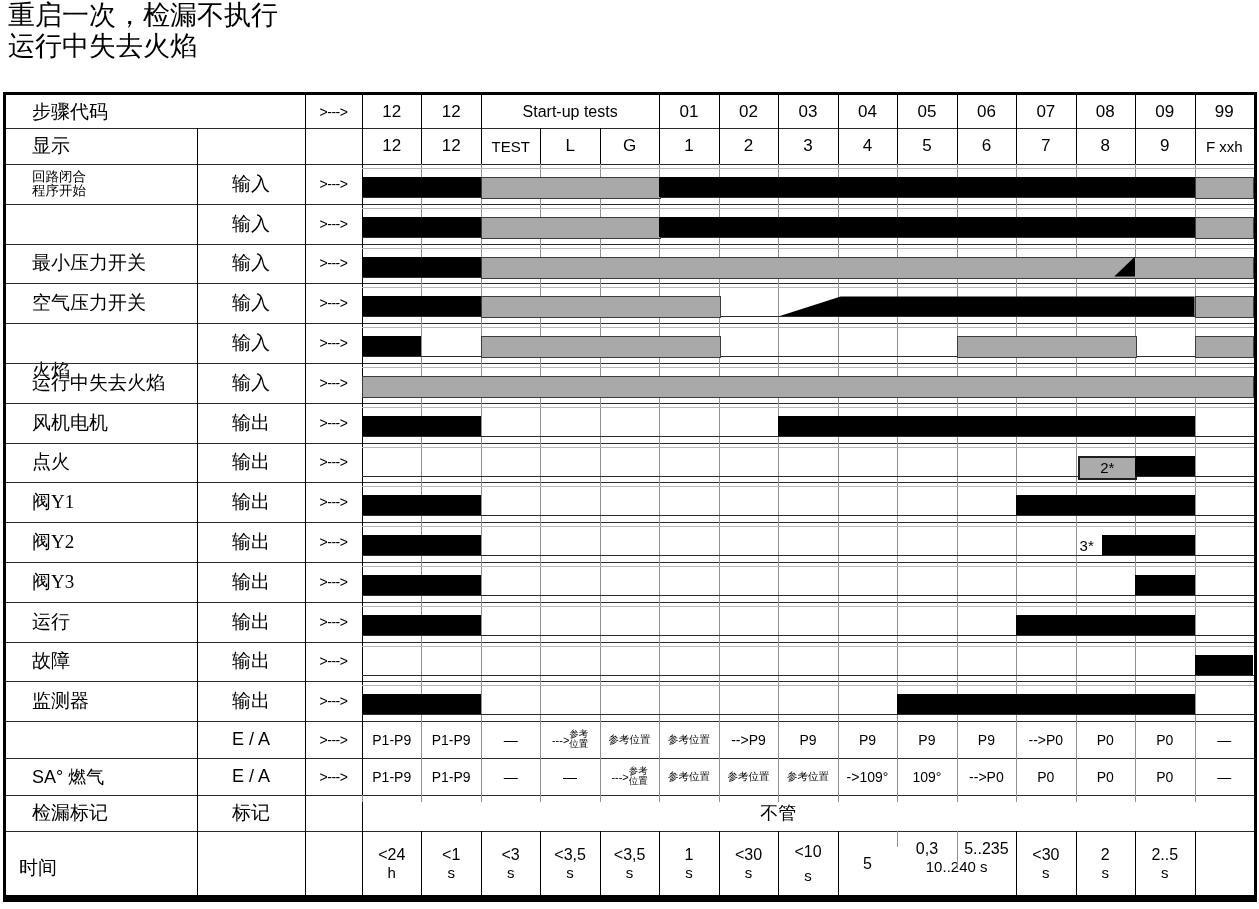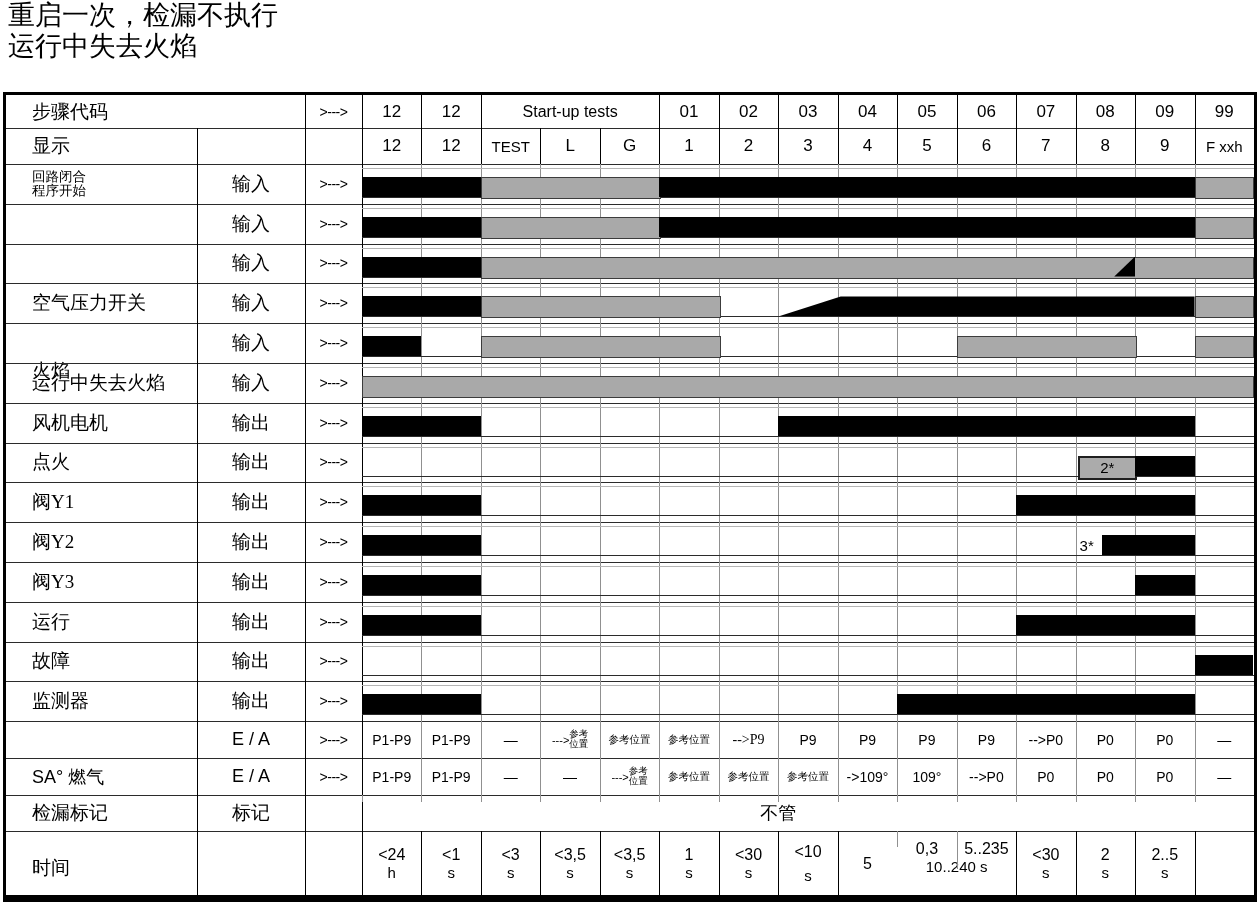--- a/index.html
+++ b/index.html
@@ -152,20 +152,21 @@
       <div class="vlite" style="left: 1069.6px; top: 108.8px; height: 39.8px; width: 1px;"></div>
       <div class="vlite" style="left: 1129.07px; top: 108.8px; height: 39.8px; width: 1px;"></div>
       <div class="vlite" style="left: 1188.53px; top: 108.8px; height: 39.8px; width: 1px;"></div>
       <div class="hlite" style="left: 356px; top: 112.8px; width: 892px;"></div>
       <div class="hline" style="left: 356px; top: 141.8px; width: 892px;"></div>
       <div class="bar-black" style="left: 356px; top: 121.8px; width: 118.933px; height: 20px;"></div>
       <div class="bar-gray" style="left: 474.933px; top: 121.8px; width: 178.4px; height: 20px;"></div>
       <div class="bar-black" style="left: 653.333px; top: 121.8px; width: 535.2px; height: 20px;"></div>
       <div class="bar-gray" style="left: 1188.53px; top: 121.8px; width: 57.4667px; height: 20px;"></div>
       <div class="hline" style="left: 0px; top: 148.6px; width: 1248px;"></div>
+      <div class="cell lbl cjk" style="left: 0px; top: 148.6px; width: 191px; height: 39.8px;">最小压力开关</div>
       <div class="cell cjk" style="left: 191px; top: 148.6px; width: 108px; height: 39.8px; font-size: 19px;">输入</div>
       <div class="cell arrowtxt" style="left: 299px; top: 148.6px; width: 57px; height: 39.8px;">&gt;---&gt;</div>
       <div class="vline" style="left: 191px; top: 148.6px; height: 39.8px; width: 1px;"></div>
       <div class="vline" style="left: 299px; top: 148.6px; height: 39.8px; width: 1px;"></div>
       <div class="vline" style="left: 356px; top: 148.6px; height: 39.8px; width: 1px;"></div>
       <div class="vlite" style="left: 415.467px; top: 148.6px; height: 39.8px; width: 1px;"></div>
       <div class="vlite" style="left: 474.933px; top: 148.6px; height: 39.8px; width: 1px;"></div>
       <div class="vlite" style="left: 534.4px; top: 148.6px; height: 39.8px; width: 1px;"></div>
       <div class="vlite" style="left: 593.867px; top: 148.6px; height: 39.8px; width: 1px;"></div>
       <div class="vlite" style="left: 653.333px; top: 148.6px; height: 39.8px; width: 1px;"></div>
@@ -478,21 +479,21 @@
         <span class="stack cjk">
           <span>参考</span>
           <span>位置</span>
         </span>
       </div>
       <div class="vlite" style="left: 593.867px; top: 626.2px; height: 37px; width: 1px;"></div>
       <div class="cell sasmall cjk" style="left: 593.867px; top: 626.2px; width: 59.4667px; height: 37px;">参考位置</div>
       <div class="vlite" style="left: 653.333px; top: 626.2px; height: 37px; width: 1px;"></div>
       <div class="cell sasmall cjk" style="left: 653.333px; top: 626.2px; width: 59.4667px; height: 37px;">参考位置</div>
       <div class="vlite" style="left: 712.8px; top: 626.2px; height: 37px; width: 1px;"></div>
-      <div class="cell sacell" style="left: 712.8px; top: 626.2px; width: 59.4667px; height: 37px; font-family: Liberation Serif, serif;">--&gt;P9</div>
+      <div class="cell sacell" style="left: 712.8px; top: 626.2px; width: 59.4667px; height: 37px;">--&gt;P9</div>
       <div class="vlite" style="left: 772.267px; top: 626.2px; height: 37px; width: 1px;"></div>
       <div class="cell sacell" style="left: 772.267px; top: 626.2px; width: 59.4667px; height: 37px;">P9</div>
       <div class="vlite" style="left: 831.733px; top: 626.2px; height: 37px; width: 1px;"></div>
       <div class="cell sacell" style="left: 831.733px; top: 626.2px; width: 59.4667px; height: 37px;">P9</div>
       <div class="vlite" style="left: 891.2px; top: 626.2px; height: 37px; width: 1px;"></div>
       <div class="cell sacell" style="left: 891.2px; top: 626.2px; width: 59.4667px; height: 37px;">P9</div>
       <div class="vlite" style="left: 950.667px; top: 626.2px; height: 37px; width: 1px;"></div>
       <div class="cell sacell" style="left: 950.667px; top: 626.2px; width: 59.4667px; height: 37px;">P9</div>
       <div class="vlite" style="left: 1010.13px; top: 626.2px; height: 37px; width: 1px;"></div>
       <div class="cell sacell" style="left: 1010.13px; top: 626.2px; width: 59.4667px; height: 37px;">--&gt;P0</div>
@@ -560,21 +561,21 @@
       <div class="vlite" style="left: 772.267px; top: 700.2px; height: 7px; width: 1px;"></div>
       <div class="vlite" style="left: 831.733px; top: 700.2px; height: 7px; width: 1px;"></div>
       <div class="vlite" style="left: 891.2px; top: 700.2px; height: 7px; width: 1px;"></div>
       <div class="vlite" style="left: 950.667px; top: 700.2px; height: 7px; width: 1px;"></div>
       <div class="vlite" style="left: 1010.13px; top: 700.2px; height: 7px; width: 1px;"></div>
       <div class="vlite" style="left: 1069.6px; top: 700.2px; height: 7px; width: 1px;"></div>
       <div class="vlite" style="left: 1129.07px; top: 700.2px; height: 7px; width: 1px;"></div>
       <div class="vlite" style="left: 1188.53px; top: 700.2px; height: 7px; width: 1px;"></div>
       <div class="cell cjk" style="left: 356px; top: 700.2px; width: 832.533px; height: 36px; font-size: 18px;">不管</div>
       <div class="hline" style="left: 0px; top: 736.2px; width: 1248px;"></div>
-      <div class="cell lbl cjk" style="left: 0px; top: 736.2px; width: 191px; height: 74px;">时间</div>
+      <div class="cell lbl cjk" style="left: 0px; top: 736.2px; width: 191px; height: 74px; padding-left: 13px;">时间</div>
       <div class="vline" style="left: 191px; top: 736.2px; height: 63.8px; width: 1px;"></div>
       <div class="vline" style="left: 299px; top: 736.2px; height: 63.8px; width: 1px;"></div>
       <div class="vline" style="left: 356px; top: 736.2px; height: 63.8px; width: 1px;"></div>
       <div class="cell " style="left: 356px; top: 736.2px; width: 59.4667px; height: 63.8px; flex-direction: column;">
         <span class="tv">&lt;24</span>
         <span class="tu">h</span>
       </div>
       <div class="vline" style="left: 415.467px; top: 736.2px; height: 63.8px; width: 1px;"></div>
       <div class="cell " style="left: 415.467px; top: 736.2px; width: 59.4667px; height: 63.8px; flex-direction: column;">
         <span class="tv">&lt;1</span>

